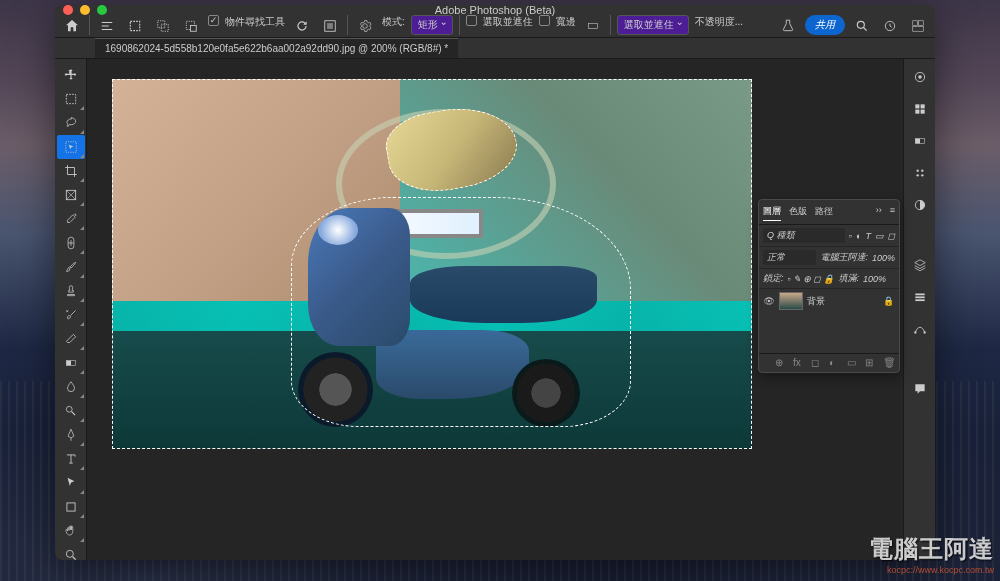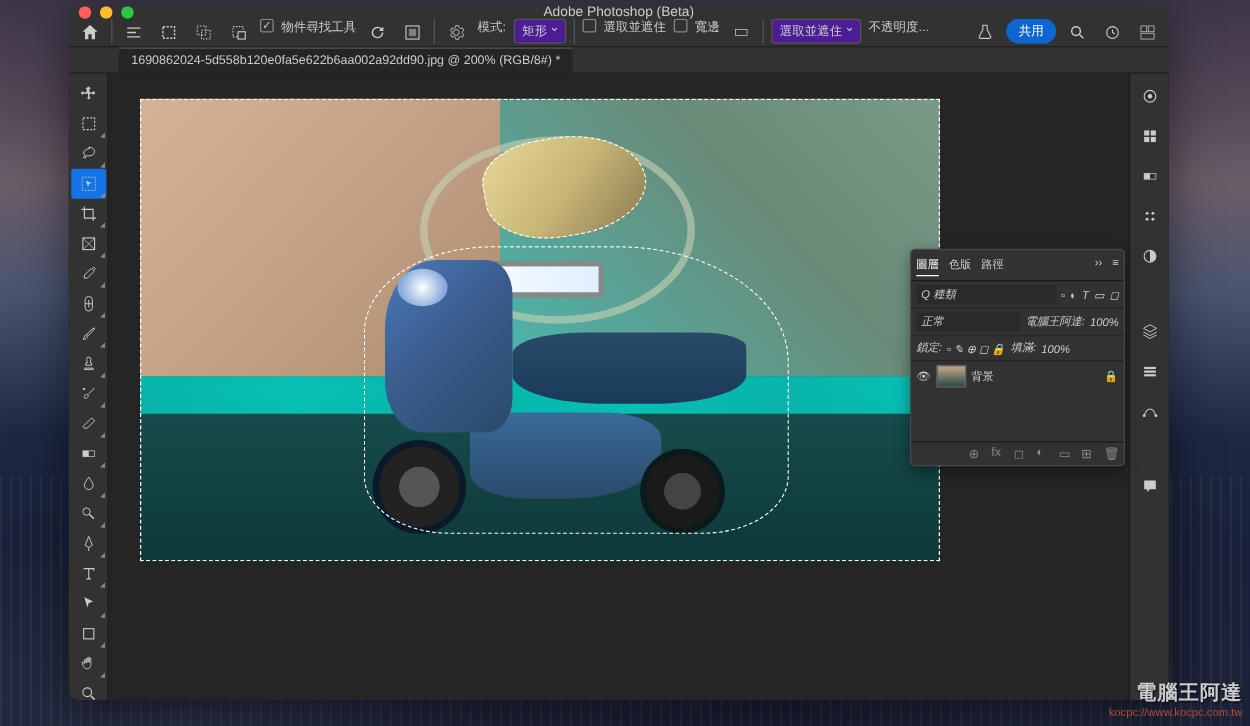--- a/index.html
+++ b/index.html
@@ -5,42 +5,42 @@
 * { margin: 0; padding: 0; box-sizing: border-box; font-family: -apple-system, "Segoe UI", sans-serif; }
 body { width: 1000px; height: 581px; overflow: hidden; position: relative; background: #1a1d2e; }
 
 
 .desktop-bg { position: absolute; inset: 0; background: linear-gradient(180deg, #3d3548 0%, #554858 15%, #6b5d68 25%, #4a5570 40%, #1e2844 60%, #0f1428 100%); }
 .desktop-bg::before { content: ''; position: absolute; bottom: 0; left: 0; right: 0; height: 280px; background: radial-gradient(ellipse at 15% 100%, rgba(80,90,120,0.4) 0%, transparent 40%), radial-gradient(ellipse at 85% 100%, rgba(70,80,110,0.3) 0%, transparent 40%); }
 .desktop-bg::after { content: ''; position: absolute; bottom: 0; width: 100%; height: 200px; background-image: repeating-linear-gradient(90deg, rgba(255,220,150,0.2) 0 2px, transparent 2px 8px); opacity: 0.3; }
 
 
 .watermark { position: absolute; right: 6px; bottom: 6px; z-index: 100; opacity: 0.85; text-align: right; }
-.watermark .wm-title { color: #e8e8e8; font-size: 16px; font-weight: bold; letter-spacing: 1px; text-shadow: 1px 1px 2px #000; }
+.watermark .wm-title { color: #e8e8e8; font-size: 24px; font-weight: bold; letter-spacing: 1px; text-shadow: 1px 1px 2px #000; }
 .watermark .wm-url { color: #cc5533; font-size: 9px; }
 
 
 .ps-window { position: absolute; left: 55px; top: 5px; width: 880px; height: 555px; background: #323232; border-radius: 8px; box-shadow: 0 10px 40px rgba(0,0,0,0.5); overflow: hidden; display: flex; flex-direction: column; }
 
 
 .titlebar { height: 22px; background: #323232; display: flex; align-items: center; padding: 0 8px; position: relative; }
 .traffic-lights { display: flex; gap: 7px; }
 .tl { width: 10px; height: 10px; border-radius: 50%; }
 .tl.red { background: #ff5f57; } .tl.yellow { background: #febc2e; } .tl.green { background: #28c840; }
 .title-text { position: absolute; left: 50%; transform: translateX(-50%); color: #ccc; font-size: 11px; }
 
 
 .options-bar { height: 32px; background: #323232; border-bottom: 1px solid #1a1a1a; display: flex; align-items: flex-start; padding: 0 6px; gap: 6px; color: #ccc; font-size: 10px; }
 .opt-icon { width: 22px; height: 22px; display: flex; align-items: center; justify-content: center; cursor: pointer; border-radius: 3px; }
 .opt-checkbox { width: 11px; height: 11px; border: 1px solid #888; border-radius: 2px; display: inline-block; vertical-align: middle; }
 .opt-checkbox.checked::after { content: '✓'; font-size: 9px; color: #ccc; display: block; line-height: 9px; text-align: center; }
 .opt-select { background: #4c1d95; border: 1px solid #555; padding: 2px 14px 2px 6px; border-radius: 3px; cursor: pointer; position: relative; }
 .opt-select::after { content: '⌄'; position: absolute; right: 4px; top: 0; }
 .opt-divider { width: 1px; height: 20px; background: #555; }
-.share-btn { background: #0d66d0; color: #fff; padding: 3px 10px; border-radius: 12px; font-size: 10px; cursor: pointer; }
+.share-btn { background: #0d66d0; color: #fff; padding: 3px 10px; border-radius: 12px; font-size: 10px; cursor: pointer; font-style: italic; }
 .spacer { flex: 1; }
 
 
 .tab-bar { height: 24px; background: #323232; border-bottom: 1px solid #1a1a1a; display: flex; align-items: center; padding-left: 40px; }
 .doc-tab { padding: 4px 10px; background: #252525; color: #ccc; font-size: 10px; border-top: 1px solid #555; }
 
 
 .workspace { flex: 1; display: flex; background: #252525; position: relative; }
 
 
@@ -74,21 +74,21 @@
 .selection { position: absolute; inset: 0; border: 1px dashed #fff; animation: ants 1s linear infinite; pointer-events: none; }
 @keyframes ants { to { border-color: #000; } }
 .sel-scooter { position: absolute; left: 28%; bottom: 6%; width: 340px; height: 230px; border: 1px dashed #fff; border-radius: 30% 40% 20% 20%; pointer-events: none; }
 .sel-ceiling { position: absolute; left: 43%; top: 8%; width: 130px; height: 80px; border: 1px dashed #fff; border-radius: 40% 60% 50% 50%; transform: rotate(-10deg); pointer-events: none; }
 
 
 .right-rail { width: 32px; background: #323232; border-left: 1px solid #1a1a1a; display: flex; flex-direction: column; padding: 6px 0; gap: 8px; }
 .rail-icon { width: 24px; height: 24px; margin: 0 auto; display: flex; align-items: center; justify-content: center; color: #ccc; cursor: pointer; }
 
 
-.layers-panel { position: absolute; right: 35px; top: 140px; width: 172px; background: #323232; border: 1px solid #4a4a4a; border-radius: 4px; font-size: 9px; color: #ccc; box-shadow: 0 4px 12px rgba(0,0,0,0.4); }
+.layers-panel { position: absolute; right: 35px; top: 140px; width: 142px; background: #323232; border: 1px solid #4a4a4a; border-radius: 4px; font-size: 9px; color: #ccc; box-shadow: 0 4px 12px rgba(0,0,0,0.4); }
 .panel-tabs { display: flex; border-bottom: 1px solid #1a1a1a; padding: 3px 4px; gap: 8px; }
 .panel-tabs span { cursor: pointer; padding: 2px 0; }
 .panel-tabs .active { color: #fff; border-bottom: 1px solid #fff; }
 .panel-tabs .extra { margin-left: auto; }
 .panel-row { display: flex; align-items: center; padding: 3px 4px; gap: 4px; border-bottom: 1px solid #252525; font-style: italic; }
 .panel-select-sm { background: #2a2a2a; padding: 1px 4px; border-radius: 2px; flex: 1; }
 .layer-item { display: flex; align-items: center; padding: 3px 4px; gap: 4px; }
 .layer-thumb { width: 24px; height: 18px; background: linear-gradient(180deg, #c8a88a 0%, #2a4a48 100%); border: 1px solid #666; }
 .layer-eye { width: 12px; text-align: center; }
 .layer-lock { margin-left: auto; font-size: 9px; }

